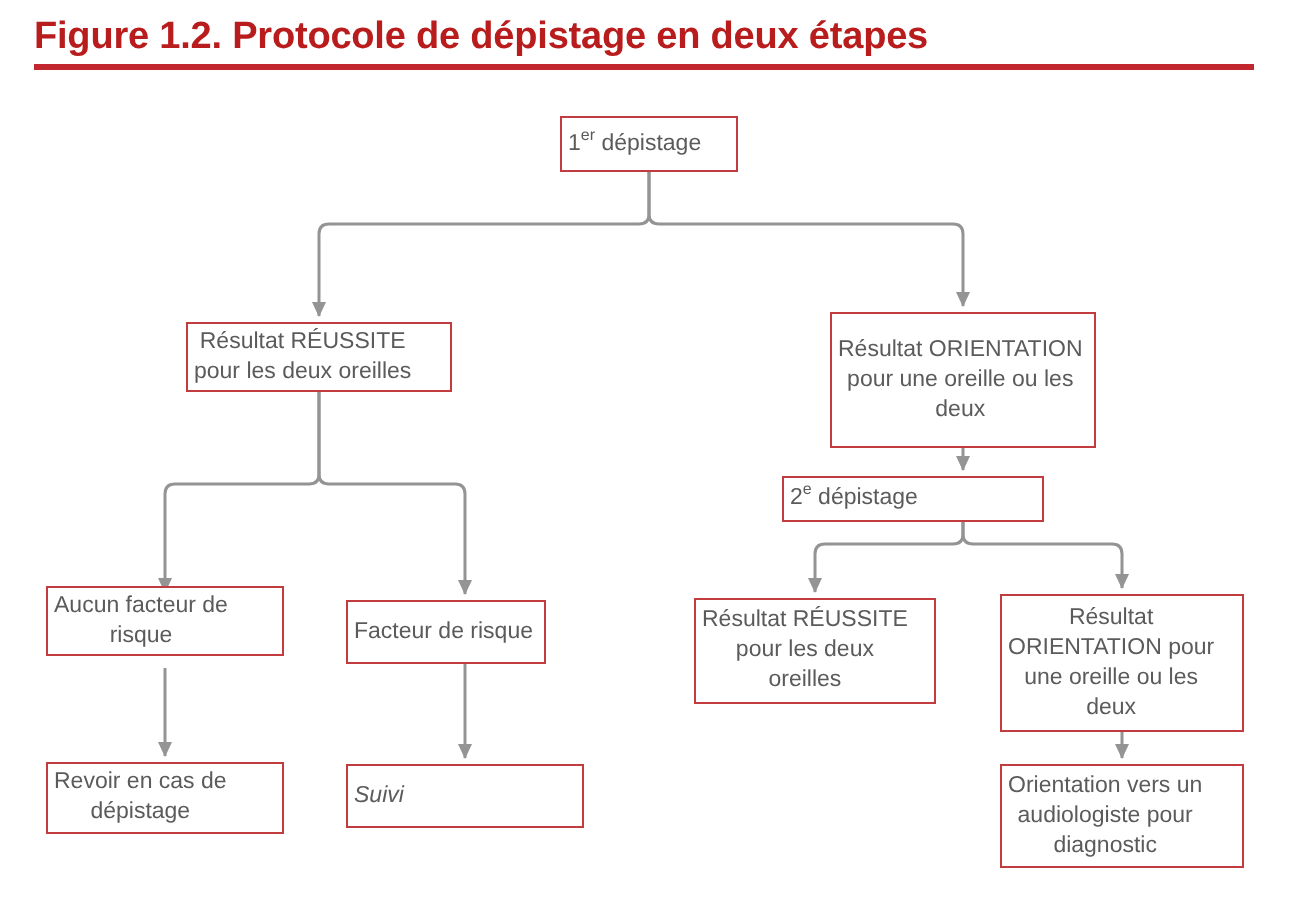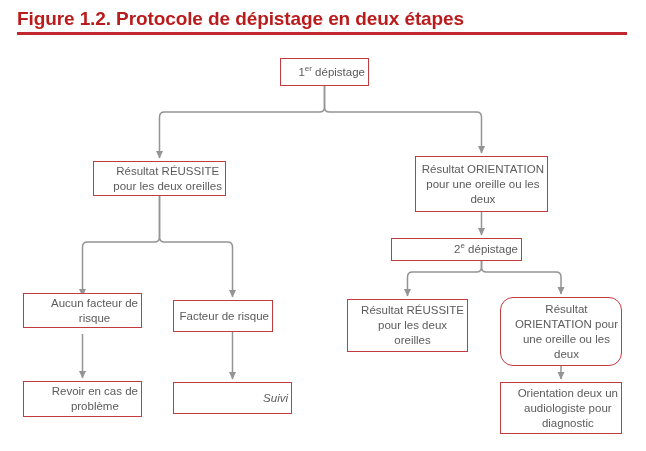--- a/index.html
+++ b/index.html
@@ -44,34 +44,34 @@
     position: absolute;
     box-sizing: border-box;
     background: #ffffff;
     border: 1.5px solid #c23b3e;
     color: #5b5b5b;
     font-size: 11.5px;
     line-height: 15px;
     text-align: center;
     display: flex;
     align-items: center;
-    justify-content: flex-end;
+    justify-content: flex-start;
     padding: 1px 3px;
   }
   .node .label { white-space: pre-line; }
   .node sup { font-size: 8px; line-height: 0; vertical-align: super; }
 
   #n-step1       { left: 280px; top: 58px;  width: 89px;  height: 28px; }
   #n-pass1       { left: 93px;  top: 161px; width: 133px; height: 35px; }
-  #n-refer1      { left: 415px; top: 156px; width: 133px; height: 56px; }
+  #n-refer1      { left: 415px; top: 156px; width: 133px; height: 68px; }
   #n-step2       { left: 391px; top: 238px; width: 131px; height: 23px; }
   #n-norisk      { left: 23px;  top: 293px; width: 119px; height: 35px; }
   #n-risk        { left: 173px; top: 300px; width: 100px; height: 32px; }
   #n-pass2       { left: 347px; top: 299px; width: 121px; height: 53px; }
-  #n-refer2      { left: 500px; top: 297px; width: 122px; height: 69px; border-radius: 13px; }
+  #n-refer2      { left: 500px; top: 297px; width: 122px; height: 69px; }
   #n-review      { left: 23px;  top: 381px; width: 119px; height: 36px; }
   #n-followup    { left: 173px; top: 382px; width: 119px; height: 32px; font-style: italic; }
   #n-audiologist { left: 500px; top: 382px; width: 122px; height: 52px; }
 </style>
 </head>
 <body>
 
 <div class="page">
 
   <div class="figure-title">Figure 1.2. Protocole de dépistage en deux étapes</div>
@@ -133,26 +133,26 @@
 
   <div class="node" id="n-refer2">
     <span class="label">Résultat
 ORIENTATION pour
 une oreille ou les
 deux</span>
   </div>
 
   <div class="node" id="n-review">
     <span class="label">Revoir en cas de
-problème</span>
+dépistage</span>
   </div>
 
   <div class="node" id="n-followup">
     <span class="label">Suivi</span>
   </div>
 
   <div class="node" id="n-audiologist">
-    <span class="label">Orientation deux un
+    <span class="label">Orientation vers un
 audiologiste pour
 diagnostic</span>
   </div>
 
 </div>
 
 </body></html>

